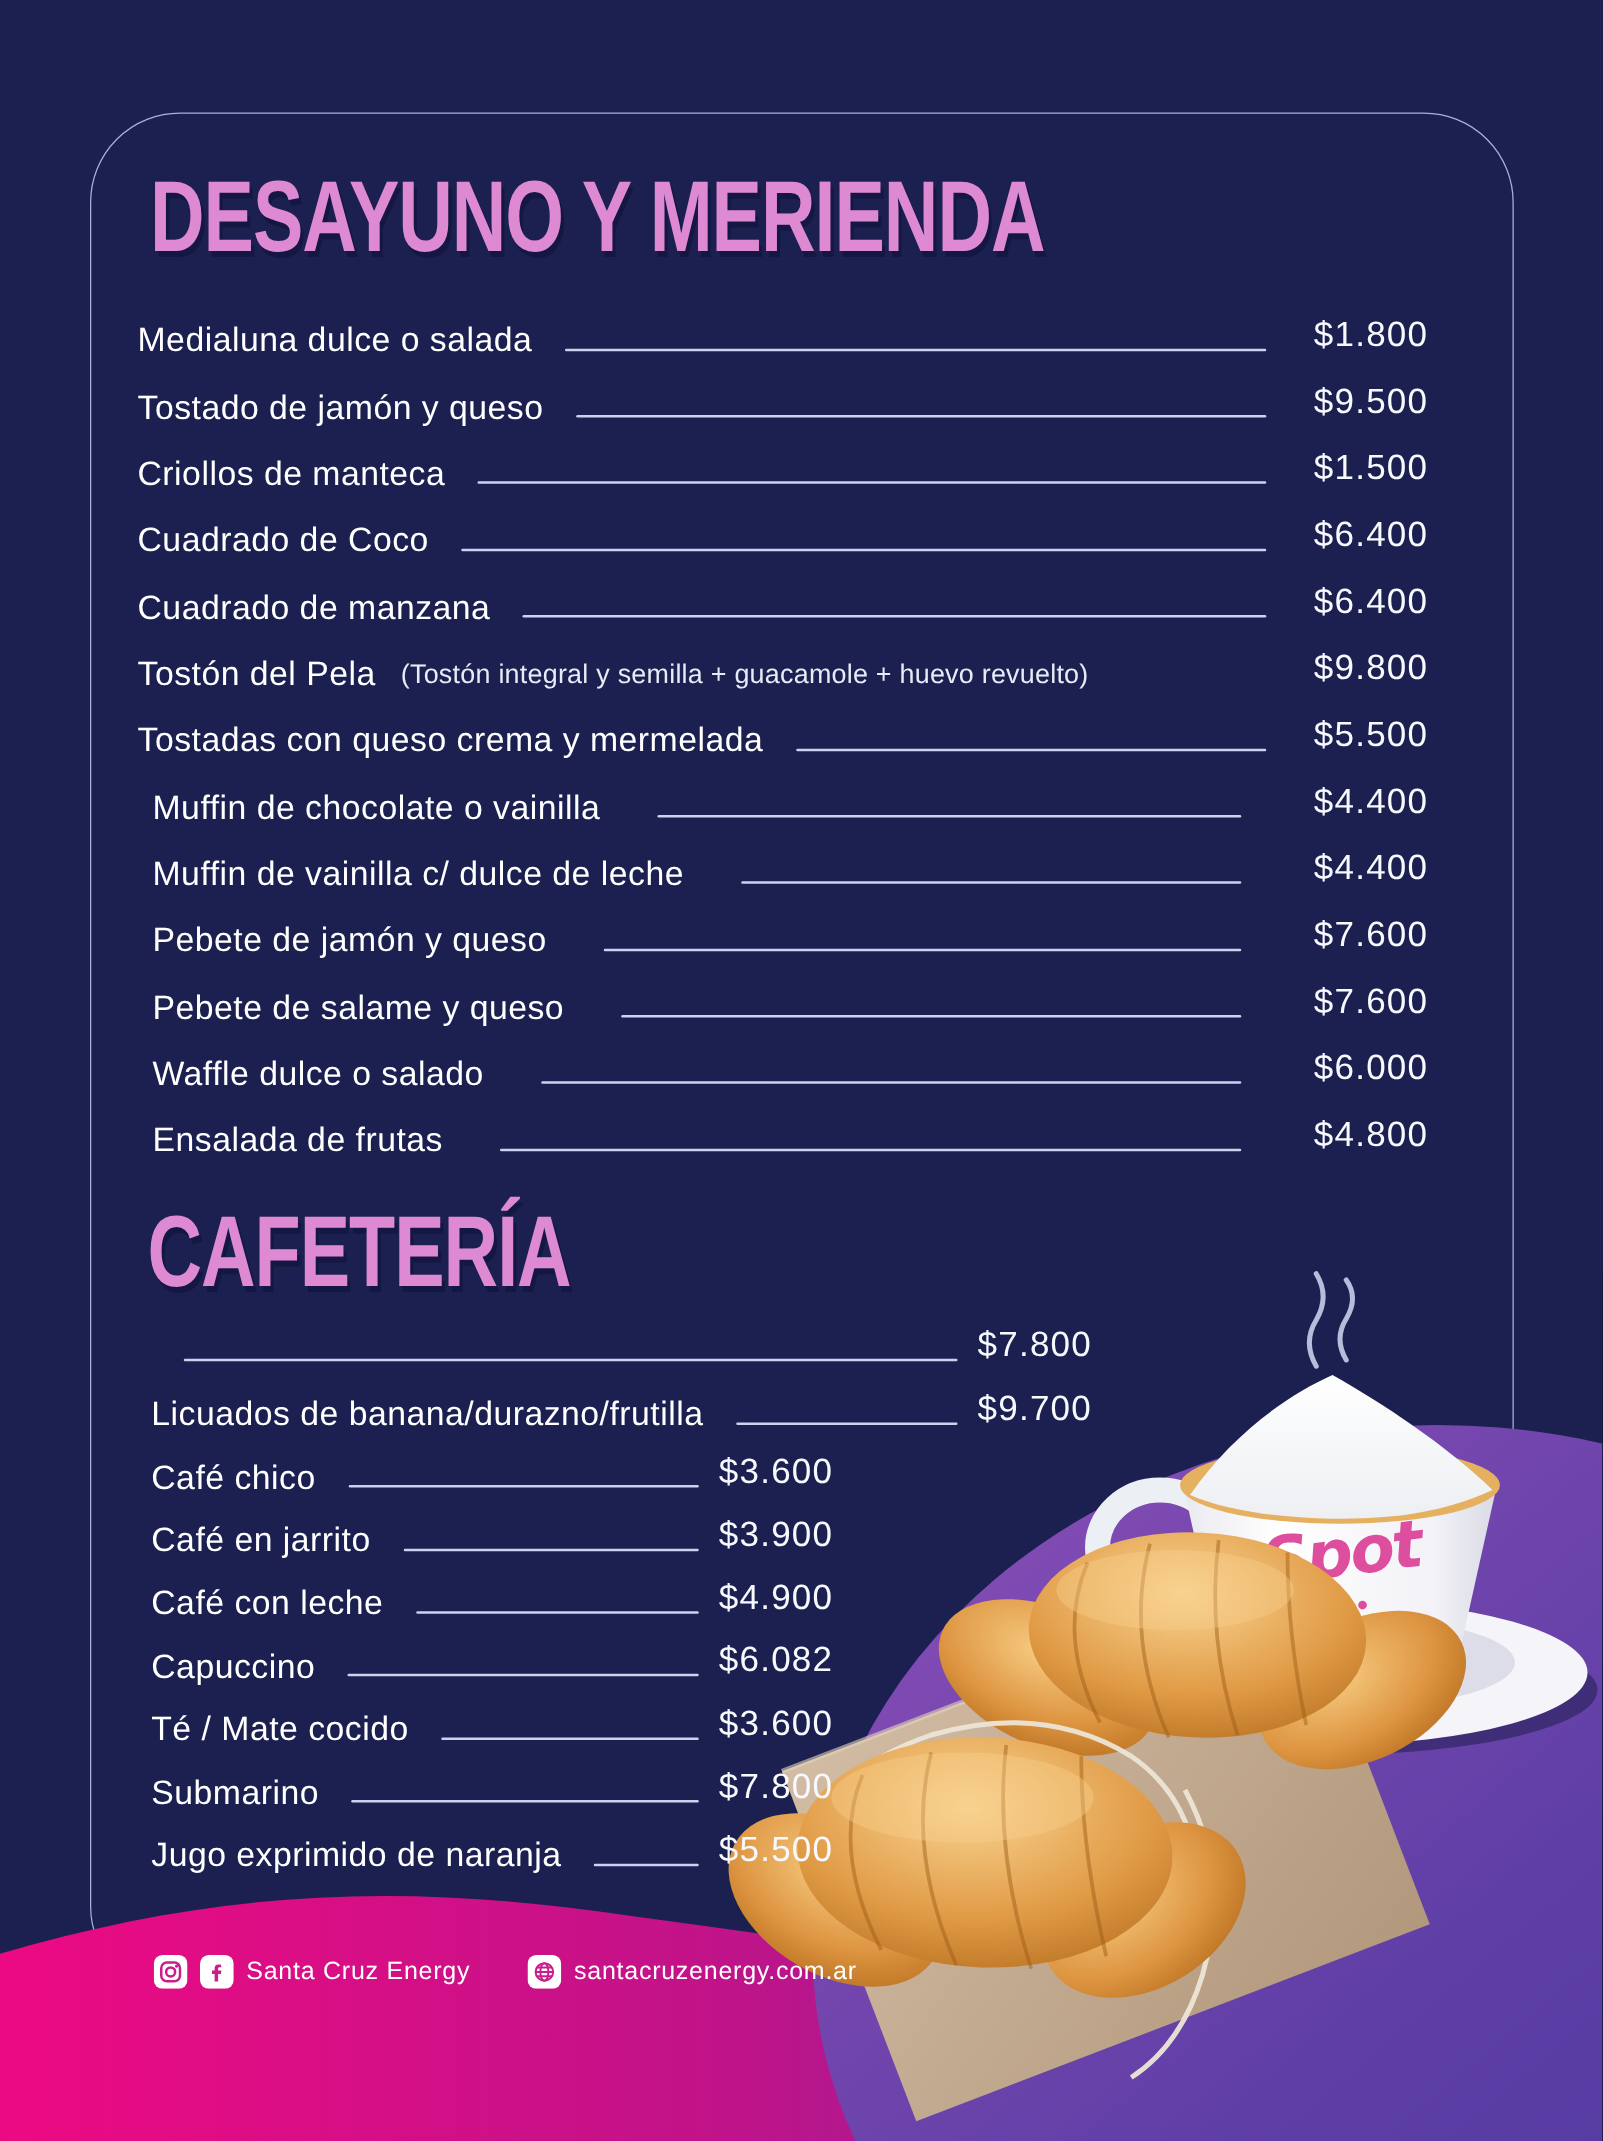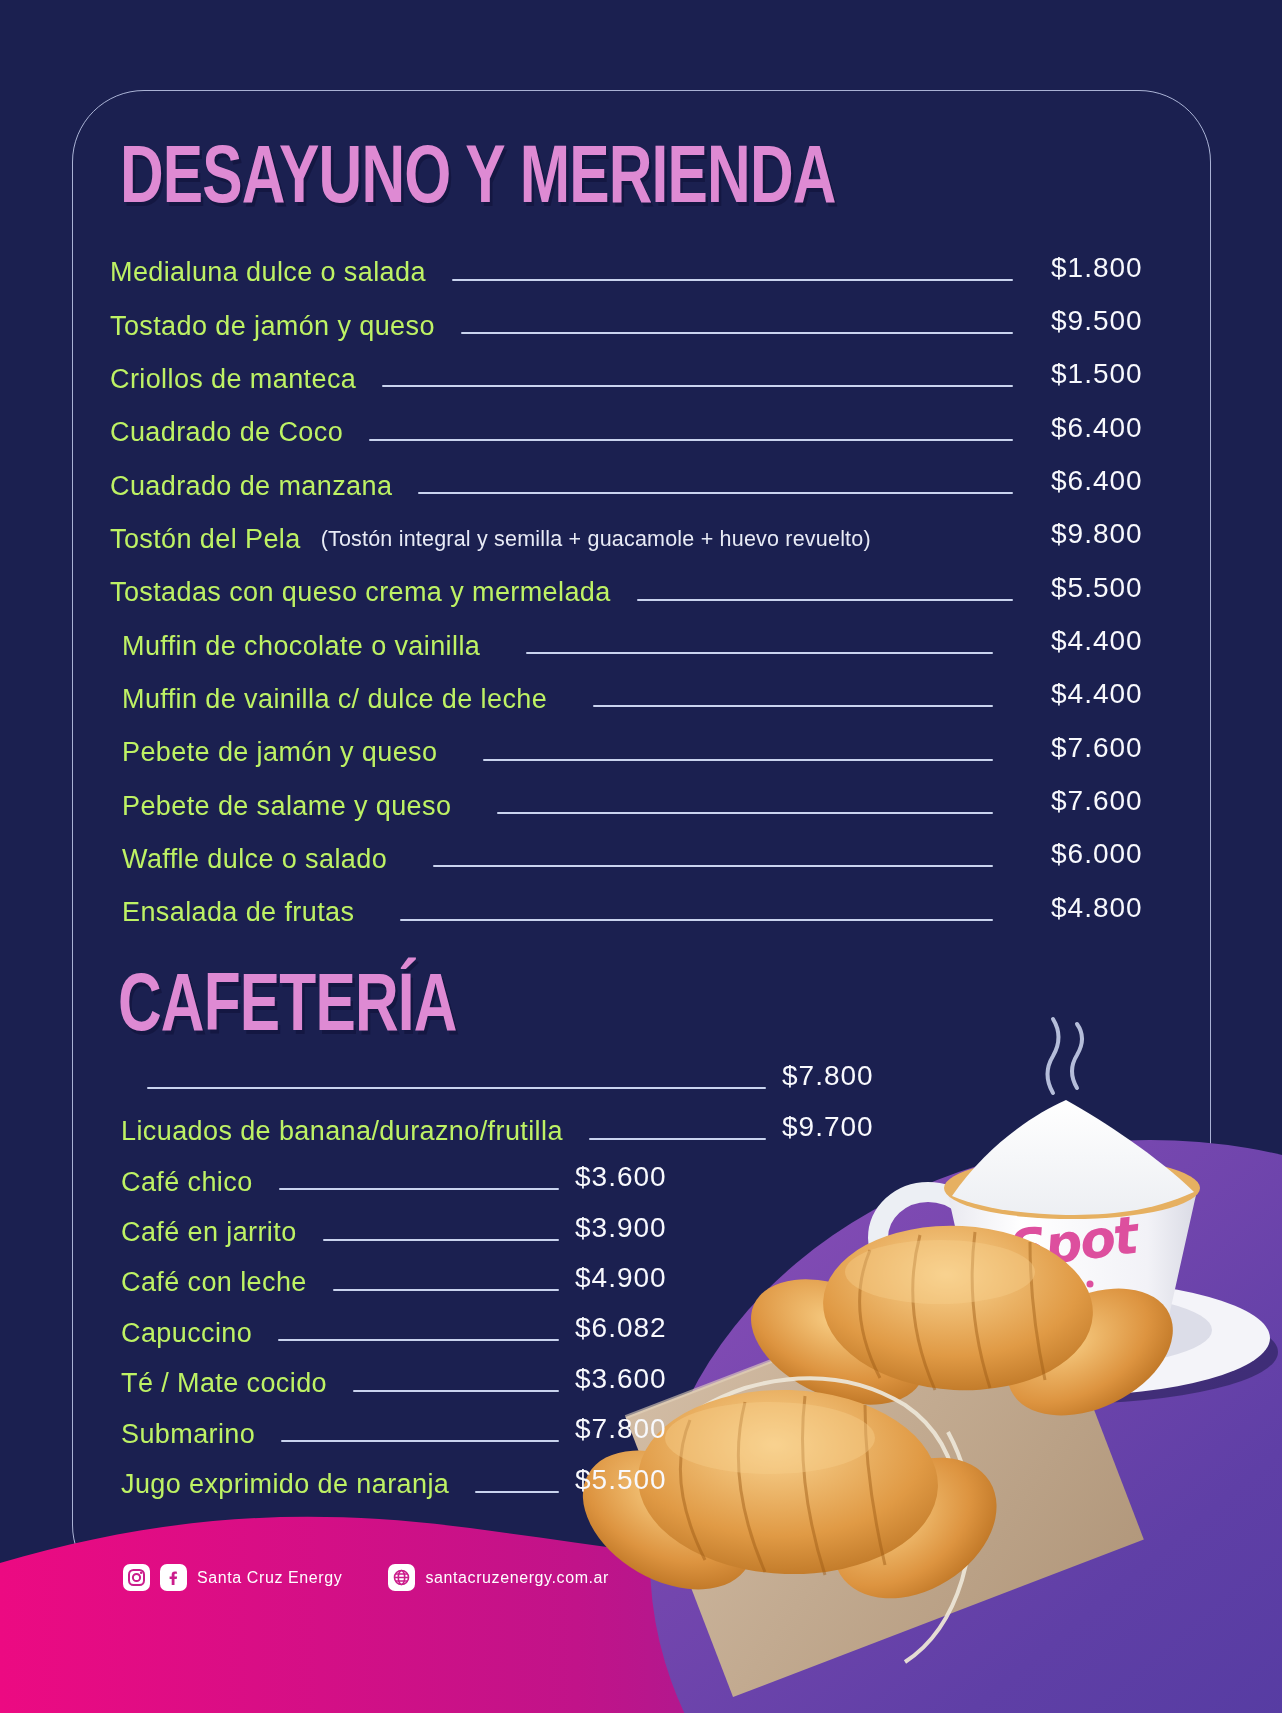--- a/index.html
+++ b/index.html
@@ -26,39 +26,39 @@
   .rows{position:absolute; display:flex; flex-direction:column;}
   #rows0{left:110px; top:246px; width:1053px;}
   #rows0 .row{height:53.35px;}
   #rows1{left:121px; top:1056px;}
   #rows1 .row{height:50.45px;}
   .row{display:flex; align-items:center;}
   .row.indent{padding-left:12px;gap:20px;}
   .row.wide{width:773px;}
   .row.narrow{width:566px;}
   .row .label{
-    font-size:27px; font-weight:300; color:#bef264; letter-spacing:.4px; white-space:nowrap;
+    font-size:27px; font-weight:300; color:#ffffff; letter-spacing:.4px; white-space:nowrap;
   }
   .leader{
     flex:1; height:2px; background:#c9d3ee; border-radius:1px;
     margin:14px 38px 0 26px; min-width:30px;
   }
   #rows1 .leader{margin-right:16px;}
   .price{
     flex:0 0 112px; font-size:28px; font-weight:300; color:#f8f9fd;
     letter-spacing:1px; white-space:nowrap; transform:translateY(-5px);
   }
   .note{
     flex:1; font-size:21.5px; color:#e8ebf6;
     padding-left:20px; letter-spacing:.2px; white-space:nowrap;
   }
   .footer{
     position:absolute; left:123px; top:1564px; display:flex; align-items:center; gap:10px;
   }
-  .ftext{font-size:16px; font-weight:300; letter-spacing:.6px; color:#fefeff; white-space:nowrap;}
+  .ftext{font-size:20px; font-weight:300; letter-spacing:.6px; color:#fefeff; white-space:nowrap;}
   .ftext.brand{margin-right:20px;}
   .ficon{display:inline-flex; width:27px; height:27px;}
   .ficon.globe{margin-left:16px;}
   .ficon svg{width:100%; height:100%;}
 </style>
 </head>
 <body>
 
 <div id="poster">
 

